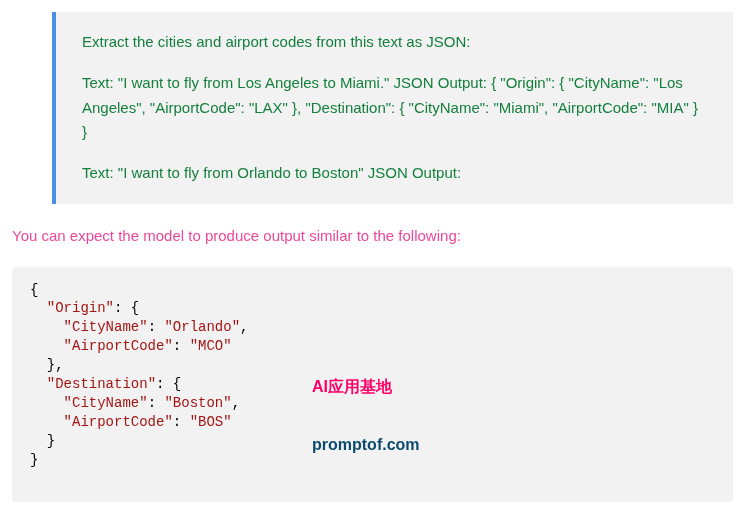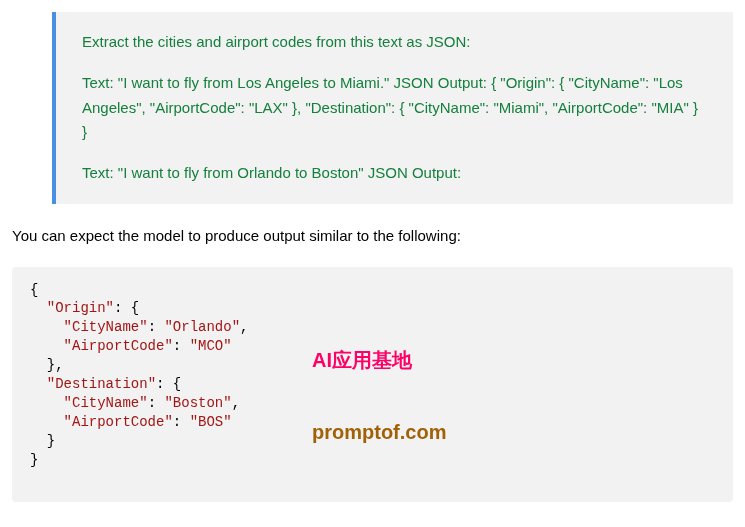--- a/index.html
+++ b/index.html
@@ -24,21 +24,21 @@
       margin-bottom: 16px;
     }
     .quote-body {
       margin-bottom: 16px;
     }
     .quote-footer {
       margin-bottom: 0;
     }
     .lead-text {
       margin: 18px 0 18px 0;
-      color: #000000;
+      color: #ec4899;
     }
     .code-block {
       background: #f2f2f2;
       border-radius: 4px;
       padding: 14px 18px;
       font-family: Consolas, "Courier New", monospace;
       font-size: 14px;
       line-height: 1.35;
       white-space: pre;
       color: #000;
@@ -46,25 +46,25 @@
     }
     .p  { color: #000; }       
     .k  { color: #a31515; }    
     .s  { color: #a31515; }    
     .watermark {
       position: absolute;
       left: 300px;
       bottom: 10px;
       font-family: Arial, sans-serif;
       font-weight: bold;
-      font-size: 20px;
+      font-size: 16px;
       line-height: 1.2;
     }
     .wm-top { color: #ff0066; }
-    .wm-bot { color: #a16207; }
+    .wm-bot { color: #0c4a6e; }
   </style>
 </head>
 <body>
 
 <div class="quote-box">
   <div class="quote-title">Extract the cities and airport codes from this text as JSON:</div>
   <div class="quote-body">Text: "I want to fly from Los Angeles to Miami." JSON Output: { "Origin": { "CityName": "Los Angeles", "AirportCode": "LAX" }, "Destination": { "CityName": "Miami", "AirportCode": "MIA" } }</div>
   <div class="quote-footer">Text: "I want to fly from Orlando to Boston" JSON Output:</div>
 </div>
 

